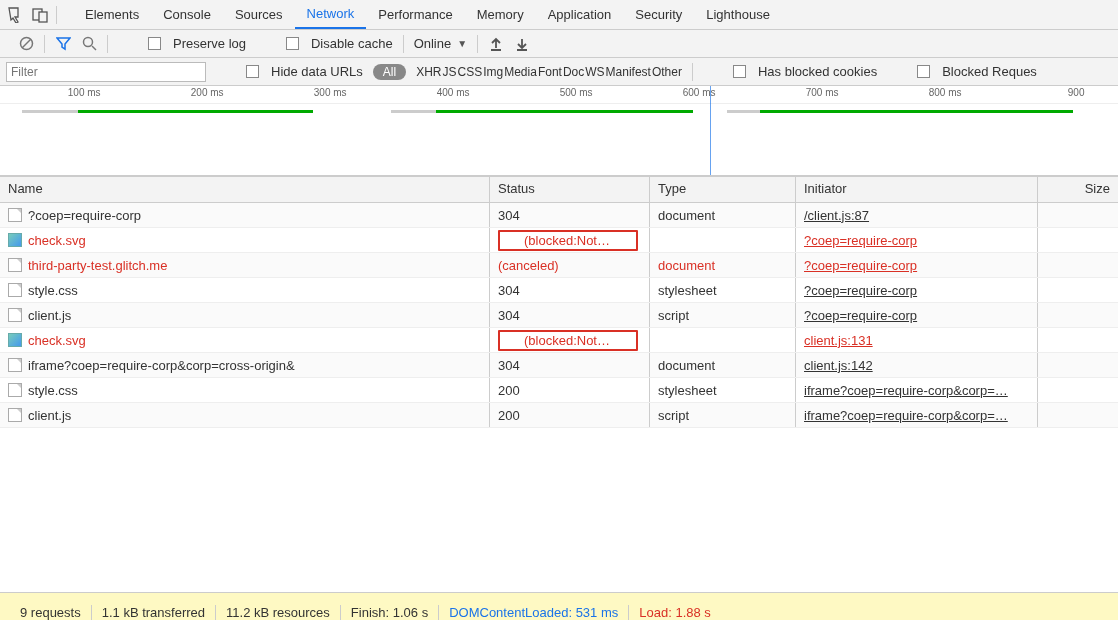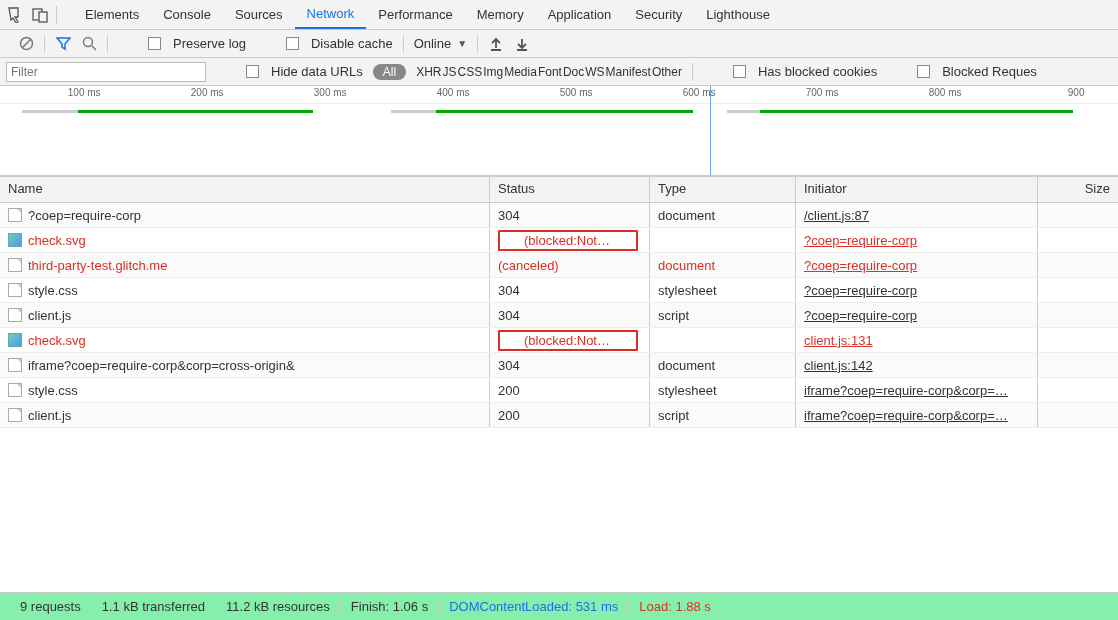--- a/index.html
+++ b/index.html
@@ -51,21 +51,21 @@
 .dg-row .dg-col { height:100%; display:flex; align-items:center; }
 .name-cell { display:flex; align-items:center; gap:6px; }
 .file-icon-doc { width:14px; height:14px; border:1px solid #aaa; background:#fff; position:relative;}
 .file-icon-doc::before{content:"";position:absolute;right:0;top:0;border-top:4px solid #ccc;border-left:4px solid transparent;}
 .file-icon-img { width:14px; height:14px; background:linear-gradient(135deg,#7cb,#49e); border:1px solid #6aa;}
 .red-text { color: #d93025; }
 .link-u { text-decoration: underline; cursor:pointer;}
 .status-oval { border: 2.5px solid #d93025; border-radius: 1px; padding: 1px 24px; display:inline-block; color:#d93025; max-width: 140px; overflow:hidden; text-overflow:ellipsis; white-space:nowrap;}
 
 
-.statusbar { position:absolute; bottom:0; left:0; right:0; height:28px; border-top:1px solid #ccc; background:#86efac; display:flex; align-items:center; padding:0 10px; gap:0;}
+.statusbar { position:absolute; bottom:0; left:0; right:0; height:28px; border-top:1px solid #ccc; background:#fef9c3; display:flex; align-items:flex-end; padding:0 10px; gap:0;}
 .status-seg { padding: 0 10px; border-right:1px solid #ccc; font-size:13px;}
 .status-seg:last-child{border-right:none;}
 .blue { color:#1a73e8; }
 .redc { color:#d93025; }
 
 svg { display:block; }
 </style>
 </head>
 <body>
 

